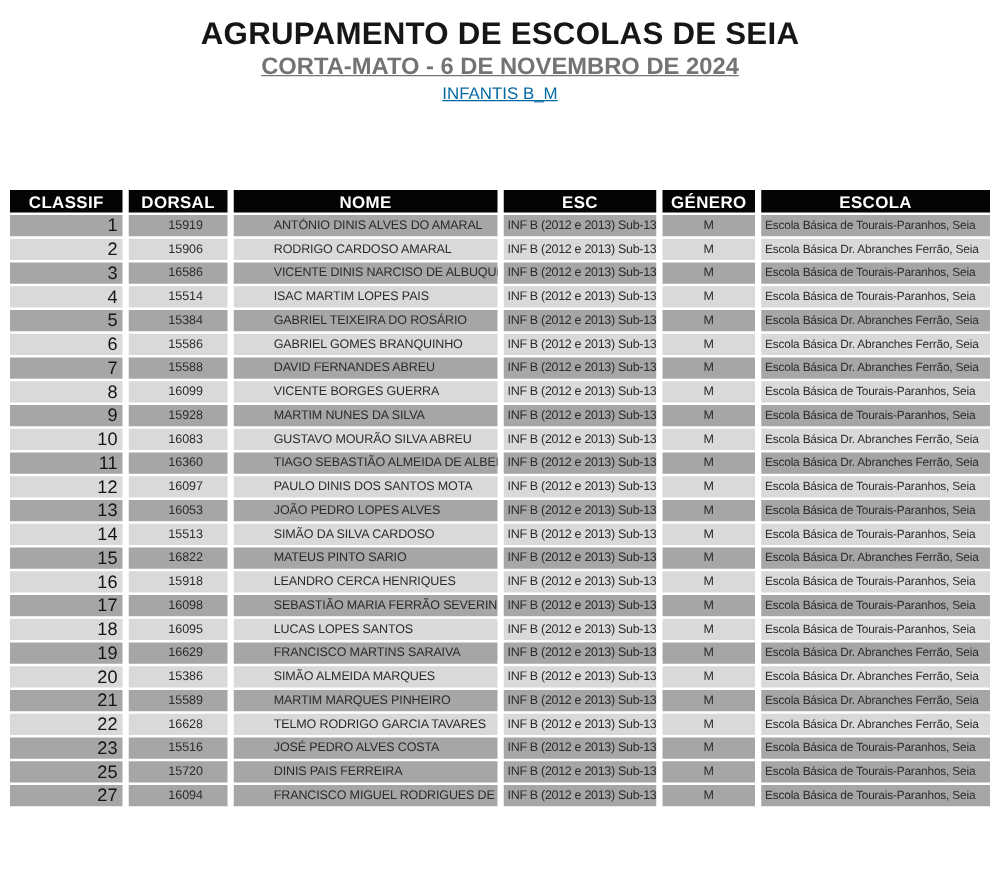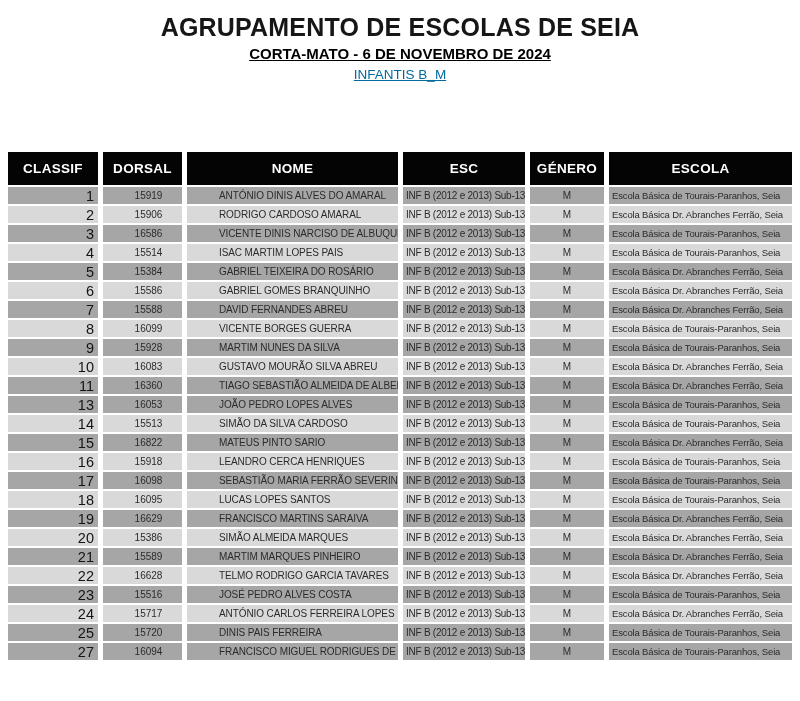--- a/index.html
+++ b/index.html
@@ -17,40 +17,40 @@
     background:var(--page-bg);
     font-family:"Liberation Sans","DejaVu Sans",sans-serif;
     color:var(--text);
   }
   .doc-header{text-align:center;padding-top:13px;}
   .doc-title{
     margin:0;font-size:25px;line-height:29px;font-weight:bold;
     color:#161616;letter-spacing:0.2px;
   }
   .doc-subtitle{
-    margin:3px 0 0;font-size:15px;line-height:18px;font-weight:bold;
-    color:#000000;text-decoration:underline;text-align:center;
+    margin:3px 0 0;font-size:19px;line-height:18px;font-weight:bold;
+    color:#737373;text-decoration:underline;text-align:center;
   }
   .doc-category{
     margin:4px 0 0;font-size:13.5px;line-height:16px;font-weight:normal;
     color:#0369a1;text-decoration:underline;
   }
   table.results{
     border-collapse:separate;border-spacing:5px 2px;
     table-layout:fixed;width:794px;margin:67px 0 0 3px;
   }
   col.c-classif{width:90px;}
   col.c-dorsal{width:79px;}
   col.c-nome{width:211px;}
   col.c-esc{width:122px;}
   col.c-genero{width:74px;}
   col.c-escola{width:183px;}
   th{
     background:var(--header-bg);color:var(--header-text);
-    font-size:13.5px;font-weight:bold;height:33px;
+    font-size:13.5px;font-weight:bold;height:18px;
     text-align:center;vertical-align:middle;padding:0 2px;
     letter-spacing:0.3px;white-space:nowrap;overflow:hidden;
   }
   td{
     height:17px;vertical-align:middle;padding:0 4px;
     font-size:10px;color:var(--text);
     white-space:nowrap;overflow:hidden;
   }
   tr.dark td{background:var(--row-dark);}
   tr.light td{background:var(--row-light);}
@@ -171,20 +171,28 @@
         <td class="col-escola">Escola Básica Dr. Abranches Ferrão, Seia</td>
       </tr>
       <tr class="dark">
         <td class="col-classif">11</td>
         <td class="col-dorsal">16360</td>
         <td class="col-nome">TIAGO SEBASTIÃO ALMEIDA DE ALBERGARIA</td>
         <td class="col-esc">INF B (2012 e 2013) Sub-13</td>
         <td class="col-genero">M</td>
         <td class="col-escola">Escola Básica Dr. Abranches Ferrão, Seia</td>
       </tr>
+      <tr class="light">
+        <td class="col-classif">12</td>
+        <td class="col-dorsal">16097</td>
+        <td class="col-nome">PAULO DINIS DOS SANTOS MOTA</td>
+        <td class="col-esc">INF B (2012 e 2013) Sub-13</td>
+        <td class="col-genero">M</td>
+        <td class="col-escola">Escola Básica de Tourais-Paranhos, Seia</td>
+      </tr>
       <tr class="dark">
         <td class="col-classif">13</td>
         <td class="col-dorsal">16053</td>
         <td class="col-nome">JOÃO PEDRO LOPES ALVES</td>
         <td class="col-esc">INF B (2012 e 2013) Sub-13</td>
         <td class="col-genero">M</td>
         <td class="col-escola">Escola Básica de Tourais-Paranhos, Seia</td>
       </tr>
       <tr class="light">
         <td class="col-classif">14</td>
@@ -258,28 +266,20 @@
         <td class="col-genero">M</td>
         <td class="col-escola">Escola Básica Dr. Abranches Ferrão, Seia</td>
       </tr>
       <tr class="dark">
         <td class="col-classif">23</td>
         <td class="col-dorsal">15516</td>
         <td class="col-nome">JOSÉ PEDRO ALVES COSTA</td>
         <td class="col-esc">INF B (2012 e 2013) Sub-13</td>
         <td class="col-genero">M</td>
         <td class="col-escola">Escola Básica de Tourais-Paranhos, Seia</td>
-      </tr>
-      <tr class="light">
-        <td class="col-classif">24</td>
-        <td class="col-dorsal">15717</td>
-        <td class="col-nome">ANTÓNIO CARLOS FERREIRA LOPES</td>
-        <td class="col-esc">INF B (2012 e 2013) Sub-13</td>
-        <td class="col-genero">M</td>
-        <td class="col-escola">Escola Básica Dr. Abranches Ferrão, Seia</td>
       </tr>
       <tr class="dark">
         <td class="col-classif">25</td>
         <td class="col-dorsal">15720</td>
         <td class="col-nome">DINIS PAIS FERREIRA</td>
         <td class="col-esc">INF B (2012 e 2013) Sub-13</td>
         <td class="col-genero">M</td>
         <td class="col-escola">Escola Básica de Tourais-Paranhos, Seia</td>
       </tr>
       <tr class="dark">

